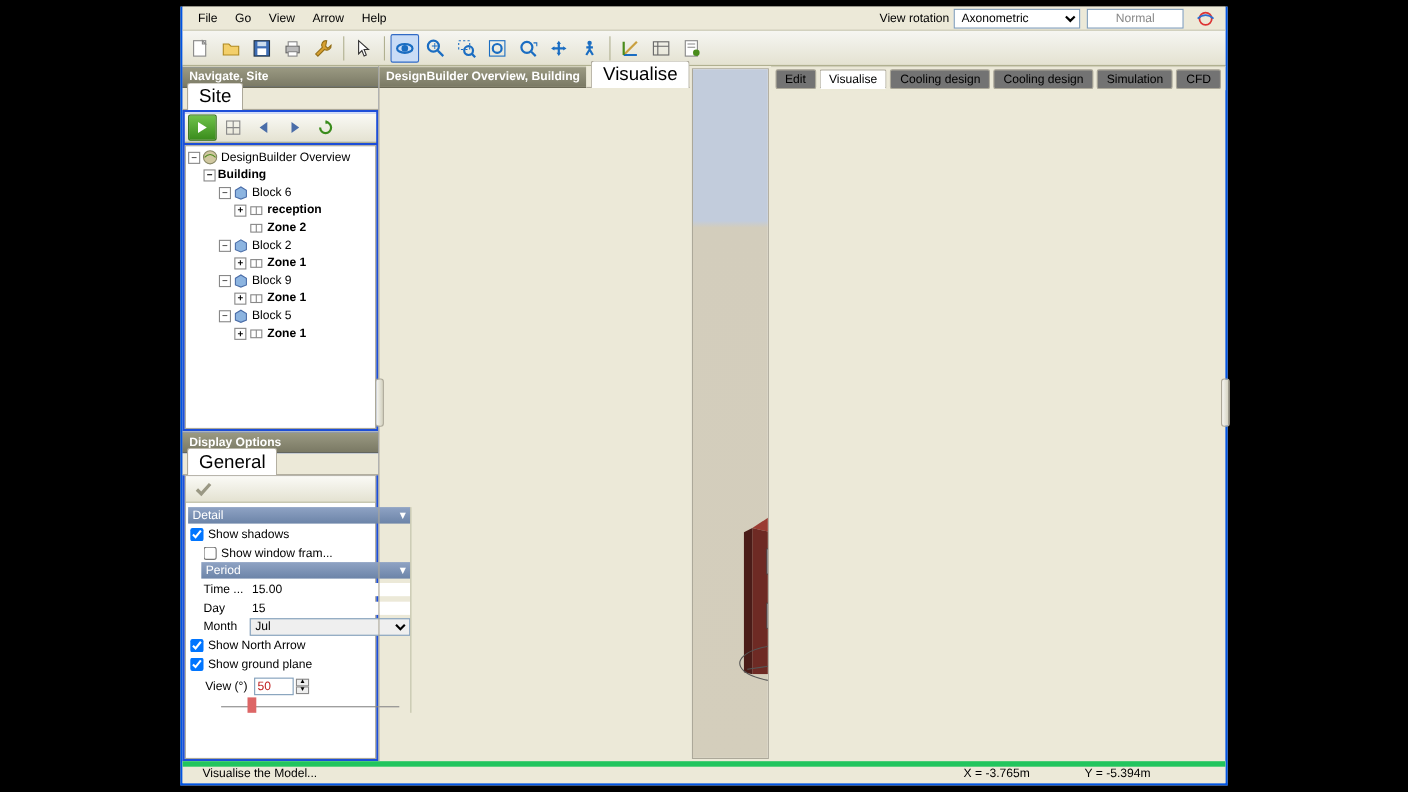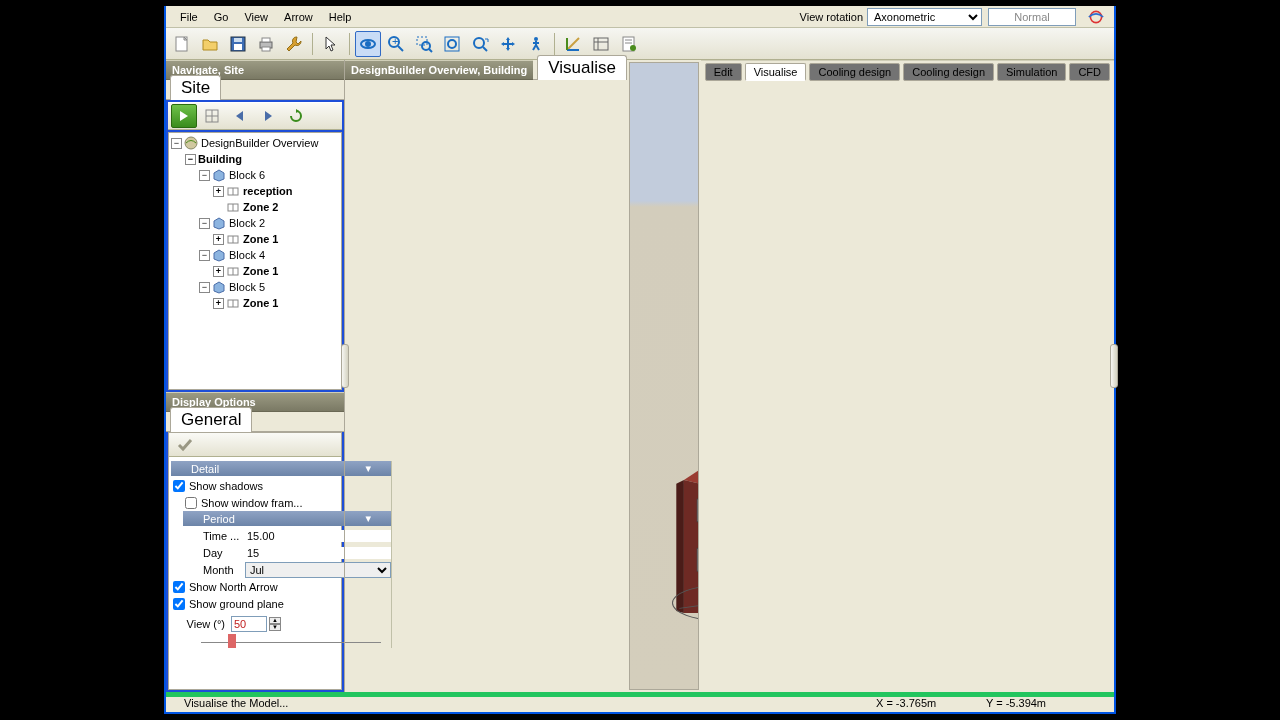--- a/index.html
+++ b/index.html
@@ -42,26 +42,26 @@
   .nav-toolbar .tb-btn { width:26px; height:24px; }
   .tree-area { flex: 1; background: #fff; margin: 0 2px 2px 2px; border: 1px solid #aca899; overflow: auto; padding: 2px; }
   .tree-row { display: flex; align-items: center; height: 16px; white-space: nowrap; cursor: default; }
   .tree-row.bold { font-weight: bold; }
   .tree-toggle { width: 11px; height: 11px; border: 1px solid #888; background: #fff; display:inline-flex; align-items:center; justify-content:center; font-size:9px; line-height:1; margin-right:2px; cursor:pointer;}
   .tree-indent { display:inline-block; }
   .tree-icon { width: 14px; height: 14px; margin-right: 3px; display:inline-flex; align-items:center; justify-content:center;}
   .tree-icon.site svg, .tree-icon.building svg, .tree-icon.block svg, .tree-icon.zone svg { width:14px; height:14px; }
   .opt-body { background: #fff; margin: 0 2px 2px 2px; border: 1px solid #aca899; flex:1; padding:2px; position:relative;}
   .opt-toolbar { height:24px; background: linear-gradient(#fafaf6,#e4e2d1); border-bottom: 1px solid #b0b090; display:flex; align-items:center; padding:0 3px; margin:-2px -2px 4px -2px;}
-  .opt-group-head { background: linear-gradient(#8fa3c4,#6c84a8); color:#fff; font-size:10px; padding:1px 20px; display:flex; align-items:center; margin-bottom:1px;}
+  .opt-group-head { background: linear-gradient(#8fa3c4,#6c84a8); color:#fff; font-size:10px; padding:1px 4px; display:flex; align-items:center; margin-bottom:1px;}
   .opt-group-head.period { background: linear-gradient(#8fa3c4,#6c84a8); margin-left:12px;gap:40px;}
   .opt-row { display:flex; align-items:center; height:17px; padding:0 2px;}
   .opt-row input[type=checkbox] { margin-right:4px; width:12px; height:12px; }
   .opt-row label { font-size:11px; }
-  .opt-field { display:flex; align-items:center; height:17px; margin-left:32px;}
+  .opt-field { display:flex; align-items:center; height:17px; margin-left:14px;}
   .opt-field .lbl { width:42px; font-size:11px; }
   .opt-field .val { flex:1; border:none; font-size:11px; padding:0 2px; }
   .opt-field select { flex:1; border:1px solid #7f9db9; font-size:11px; height:16px;}
   .view-row { display:flex; align-items:center; margin-top:4px;}
   .view-row .lbl { width:60px; text-align:right; padding-right:6px; font-size:11px;}
   .view-row .val { width:36px; border:1px solid #7f9db9; color:#c02020; text-align:left; padding:0 2px; font-size:11px; height:16px;}
   .spinner { display:flex; flex-direction:column; margin-left:2px;}
   .spinner div { width:12px; height:7px; border:1px solid #888; background:#eee; font-size:6px; text-align:center; line-height:5px;}
   .slider { margin:2px 10px 0 30px; height:14px; position:relative;}
   .slider .track { border-top:1px solid #888; position:absolute; top:8px; left:0; right:0;}
@@ -341,21 +341,21 @@
           <span>Zone 1</span>
         </div>
         <div class="tree-row">
           <span class="tree-indent" style="width:28px"></span>
           <span class="tree-toggle">−</span>
           <span class="tree-icon block">
               <svg>
                 <path d="M2 5 L7 2 L12 5 L12 11 L7 13 L2 11 Z" fill="#8cb4e0" stroke="#4a6da8"></path>
               </svg>
             </span>
-          <span>Block 4</span>
+          <span>Block 9</span>
         </div>
         <div class="tree-row bold">
           <span class="tree-indent" style="width:42px"></span>
           <span class="tree-toggle">+</span>
           <span class="tree-icon zone">
               <svg>
                 <rect x="2" y="4" width="10" height="7" fill="#fff" stroke="#888"></rect>
                 <line x1="7" y1="4" x2="7" y2="11" stroke="#888"></line>
               </svg>
             </span>

